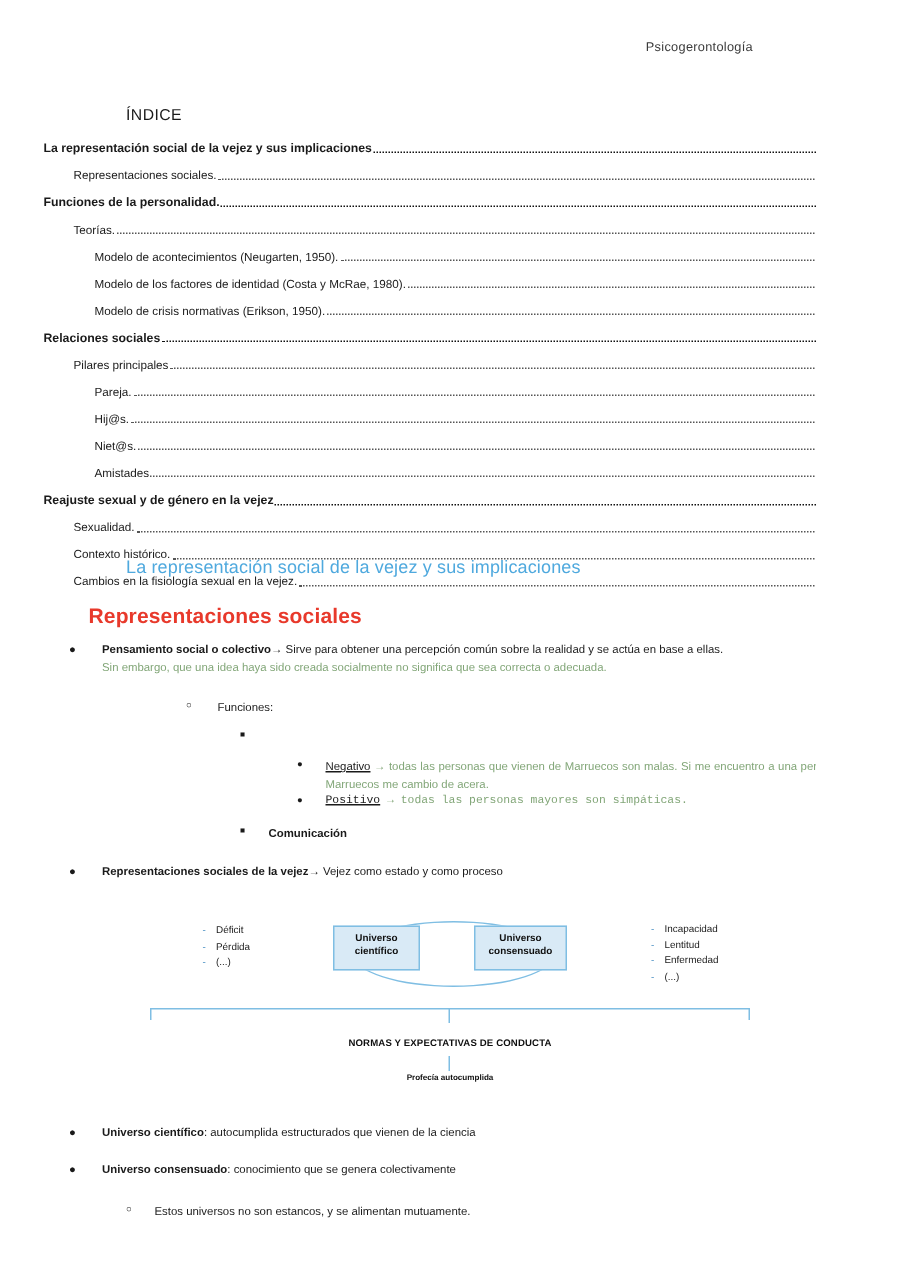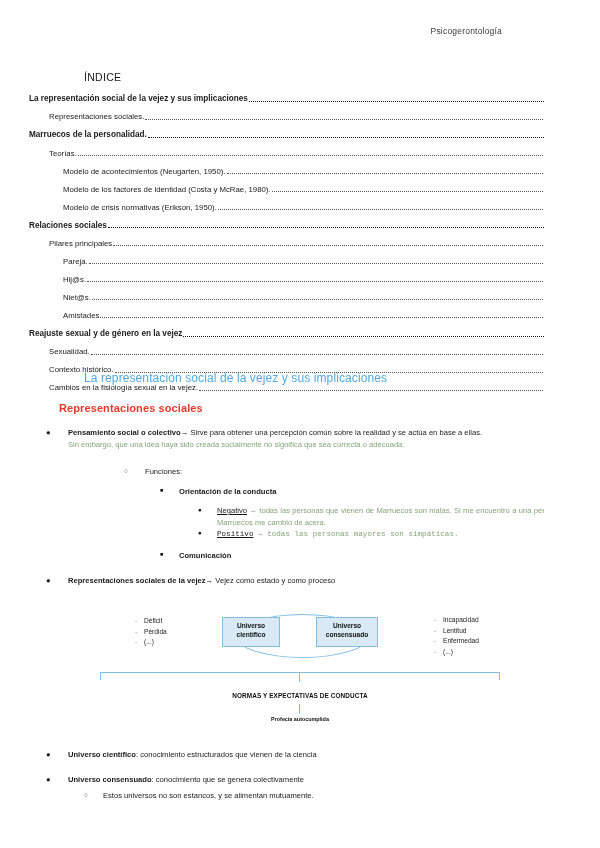--- a/index.html
+++ b/index.html
@@ -86,21 +86,21 @@
     top: 371px;
     left: 84px;
     font-size: 12px;
     color: #4FA9DE;
     letter-spacing: .1px;
   }
   .sub-heading {
     position: absolute;
     top: 402px;
     left: 59px;
-    font-size: 11px;
+    font-size: 14px;
     font-weight: bold;
     color: #E8392B;
     letter-spacing: .1px;
   }
 
   
   .blk { position: absolute; }
   .bullet-row {
     position: relative;
     font-size: 7.6px;
@@ -202,21 +202,21 @@
       <span class="t-page">1</span>
     </div>
 
     <div class="toc-row lvl1">
       <span class="t-label">Representaciones sociales.</span>
       <span class="t-dots"></span>
       <span class="t-page">1</span>
     </div>
 
     <div class="toc-row lvl0">
-      <span class="t-label">Marruecos de la personalidad.</span>
+      <span class="t-label">Funciones de la personalidad.</span>
       <span class="t-dots"></span>
       <span class="t-page">2</span>
     </div>
 
     <div class="toc-row lvl1">
       <span class="t-label">Teorías.</span>
       <span class="t-dots"></span>
       <span class="t-page">2</span>
     </div>
 
@@ -314,21 +314,20 @@
   <div class="blk" style="left:42px; top:466px; width:530px;">
     <div class="bullet-row" style="padding-left:103px;">
       <span class="mk" style="left:82px; font-size:6.4px;">○</span>
       <span class="bd">Funciones:</span>
     </div>
   </div>
 
   <div class="blk" style="left:42px; top:486px; width:530px;">
     <div class="bullet-row" style="padding-left:137px;">
       <span class="mk" style="left:118px; font-size:5.6px;">■</span>
-      <span class="bd b">Orientación de la conducta</span>
     </div>
   </div>
 
   <div class="blk" style="left:42px; top:505px; width:530px;">
     <div class="bullet-row" style="padding-left:175px; text-align:justify;">
       <span class="mk" style="left:156px; font-size:6.4px;">●</span>
       <span class="bd"><span class="u">Negativo</span> <span class="arw grn">→</span><span class="grn"> todas las personas que vienen de Marruecos son malas. Si me encuentro a una persona de Marruecos me cambio de acera.</span></span>
     </div>
   </div>
 
@@ -386,31 +385,31 @@
     <div class="dg-normas" style="left:0; top:92px; width:600px;">NORMAS Y EXPECTATIVAS DE CONDUCTA</div>
 
     <div class="tick" style="left:299px; top:104px; height:10px;"></div>
 
     <div class="dg-profecia" style="left:0; top:116px; width:600px;">Profecía autocumplida</div>
   </div>
 
   <div class="blk" style="left:42px; top:749px; width:530px;">
     <div class="bullet-row" style="padding-left:26px;">
       <span class="mk" style="left:4px;">●</span>
-      <span class="bd"><span class="b">Universo científico</span><span>: conocimiento estructurados que vienen de la ciencia</span></span>
+      <span class="bd"><span class="b">Universo científico</span><span>: autocumplida estructurados que vienen de la ciencia</span></span>
     </div>
   </div>
 
   <div class="blk" style="left:42px; top:774px; width:530px;">
     <div class="bullet-row" style="padding-left:26px;">
       <span class="mk" style="left:4px;">●</span>
       <span class="bd"><span class="b">Universo consensuado</span><span>: conocimiento que se genera colectivamente</span></span>
     </div>
   </div>
 
   <div class="blk" style="left:42px; top:790px; width:530px;">
-    <div class="bullet-row" style="padding-left:61px;">
+    <div class="bullet-row" style="padding-left:61px;margin-top:12px;">
       <span class="mk" style="left:42px; font-size:6.4px;">○</span>
       <span class="bd">Estos universos no son estancos, y se alimentan mutuamente.</span>
     </div>
   </div>
 
 </div>
 
 </body></html>

